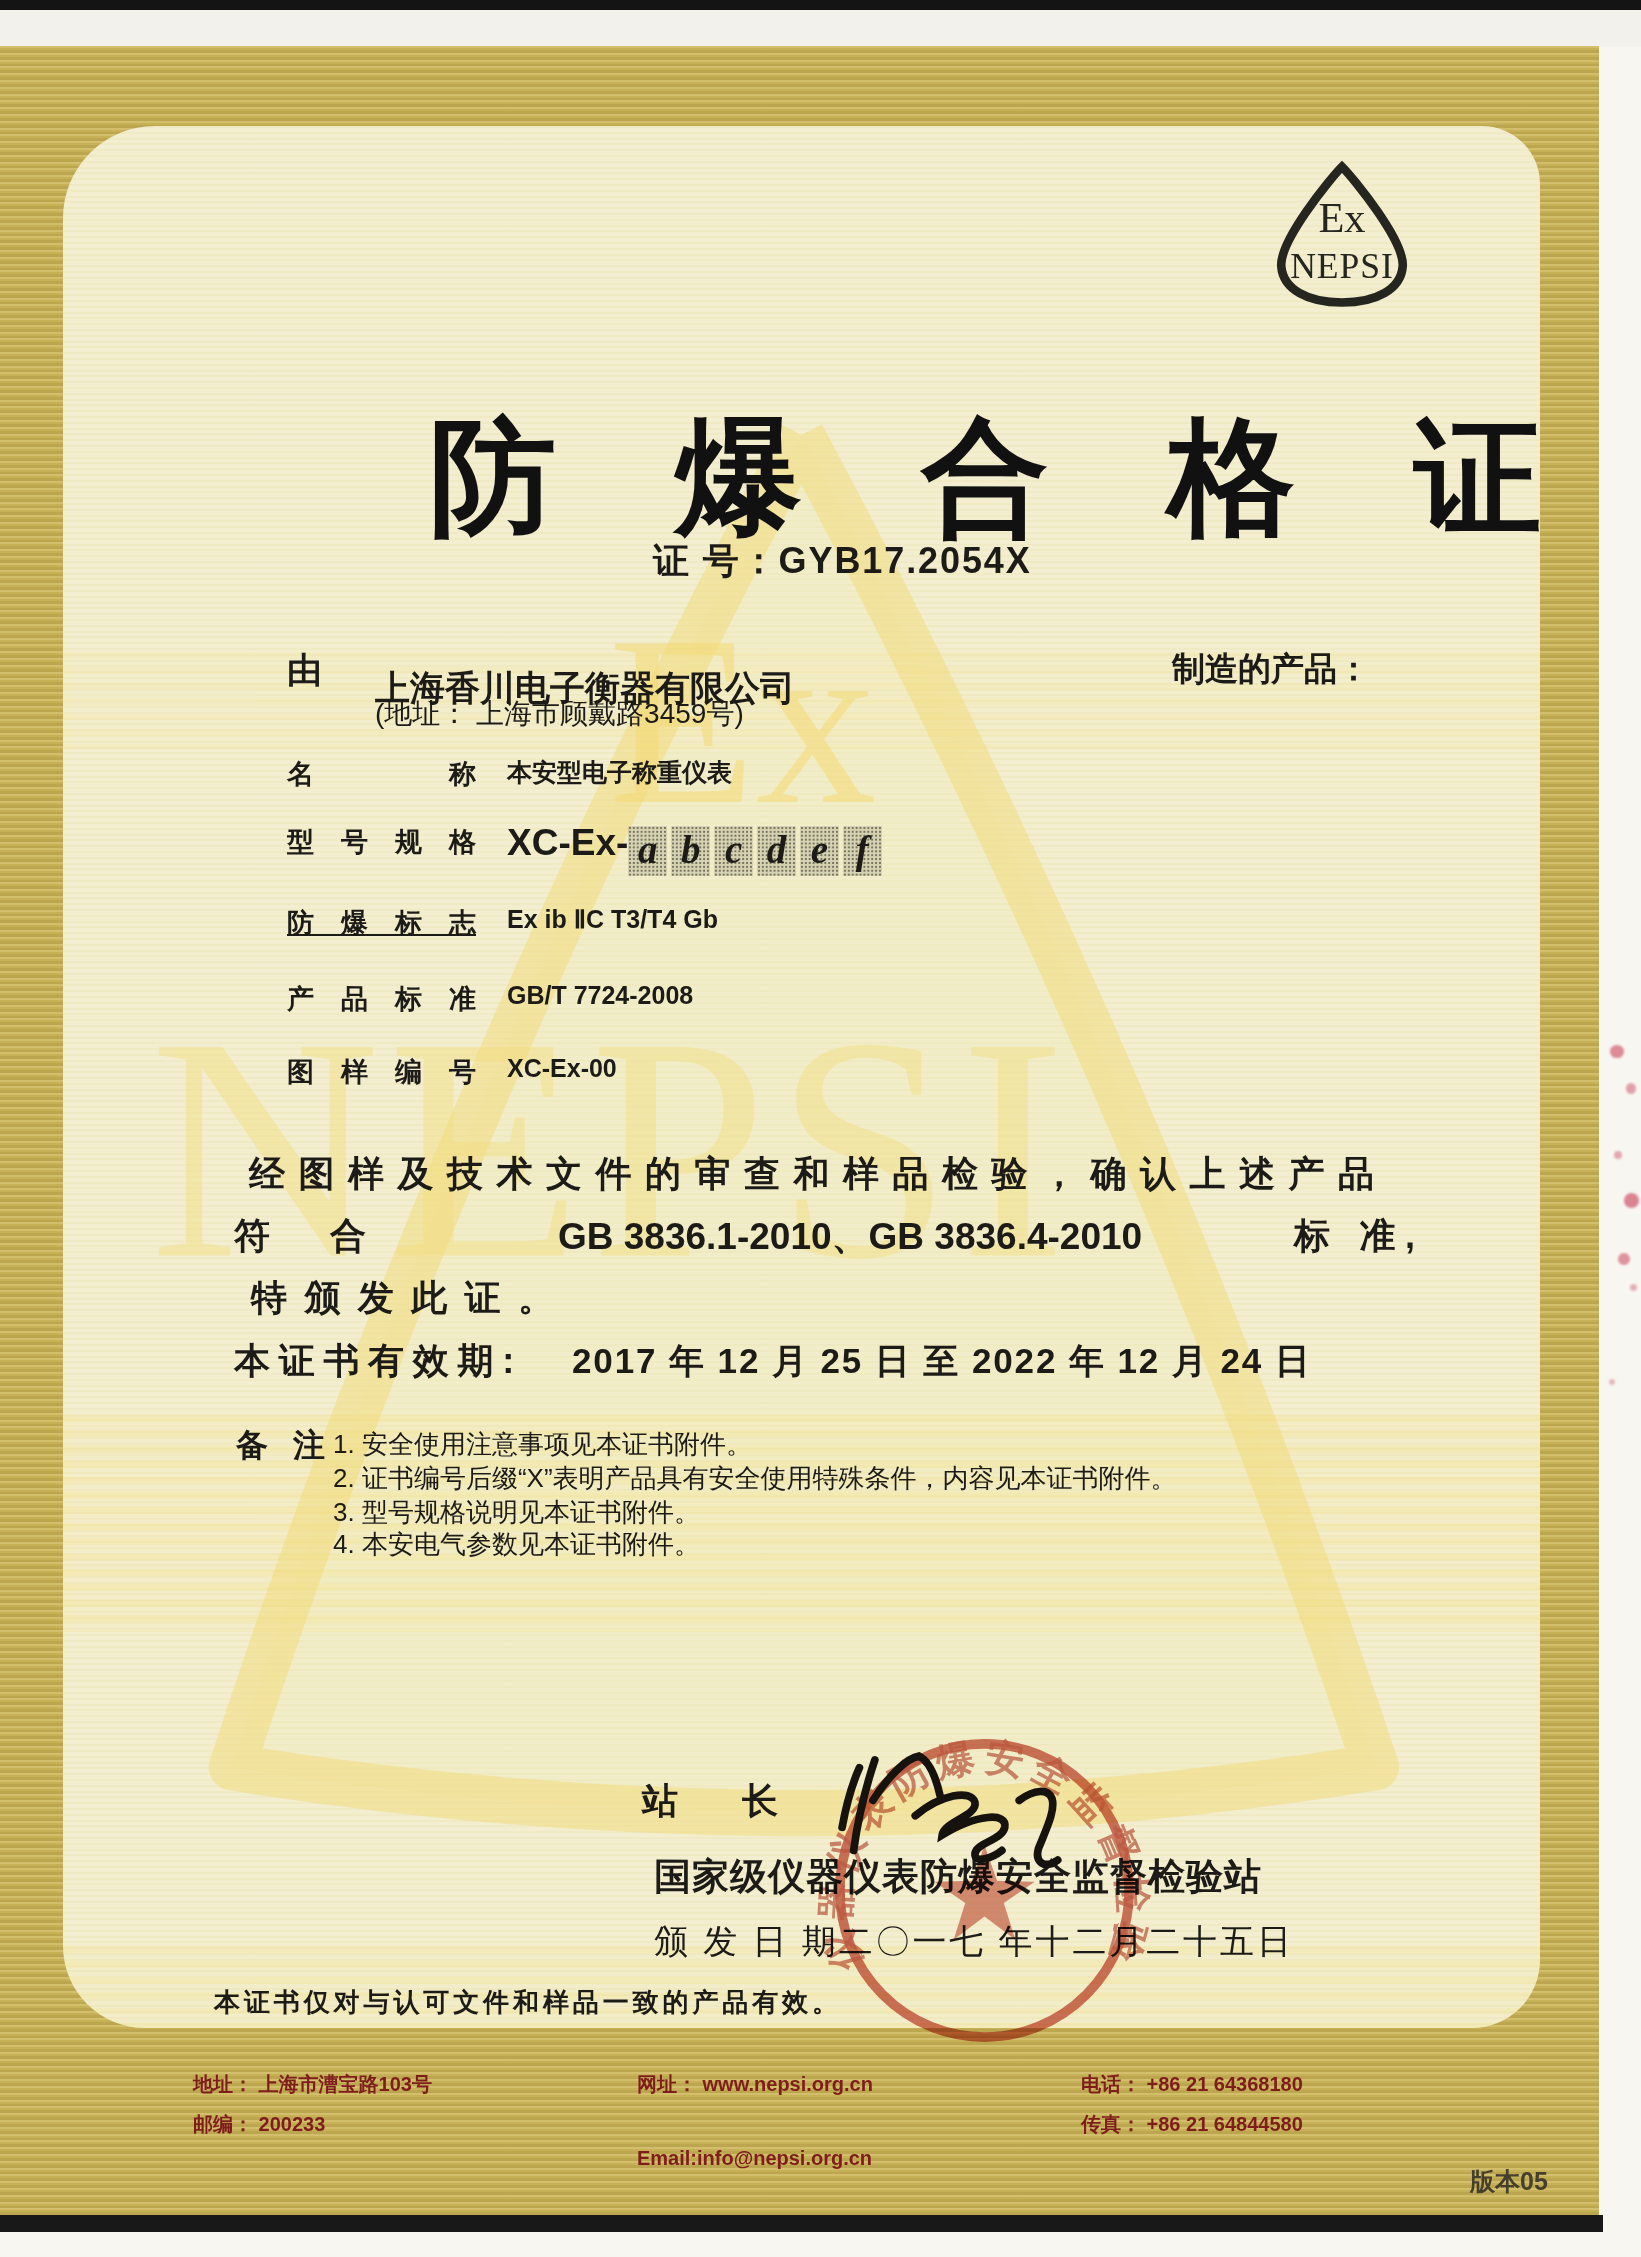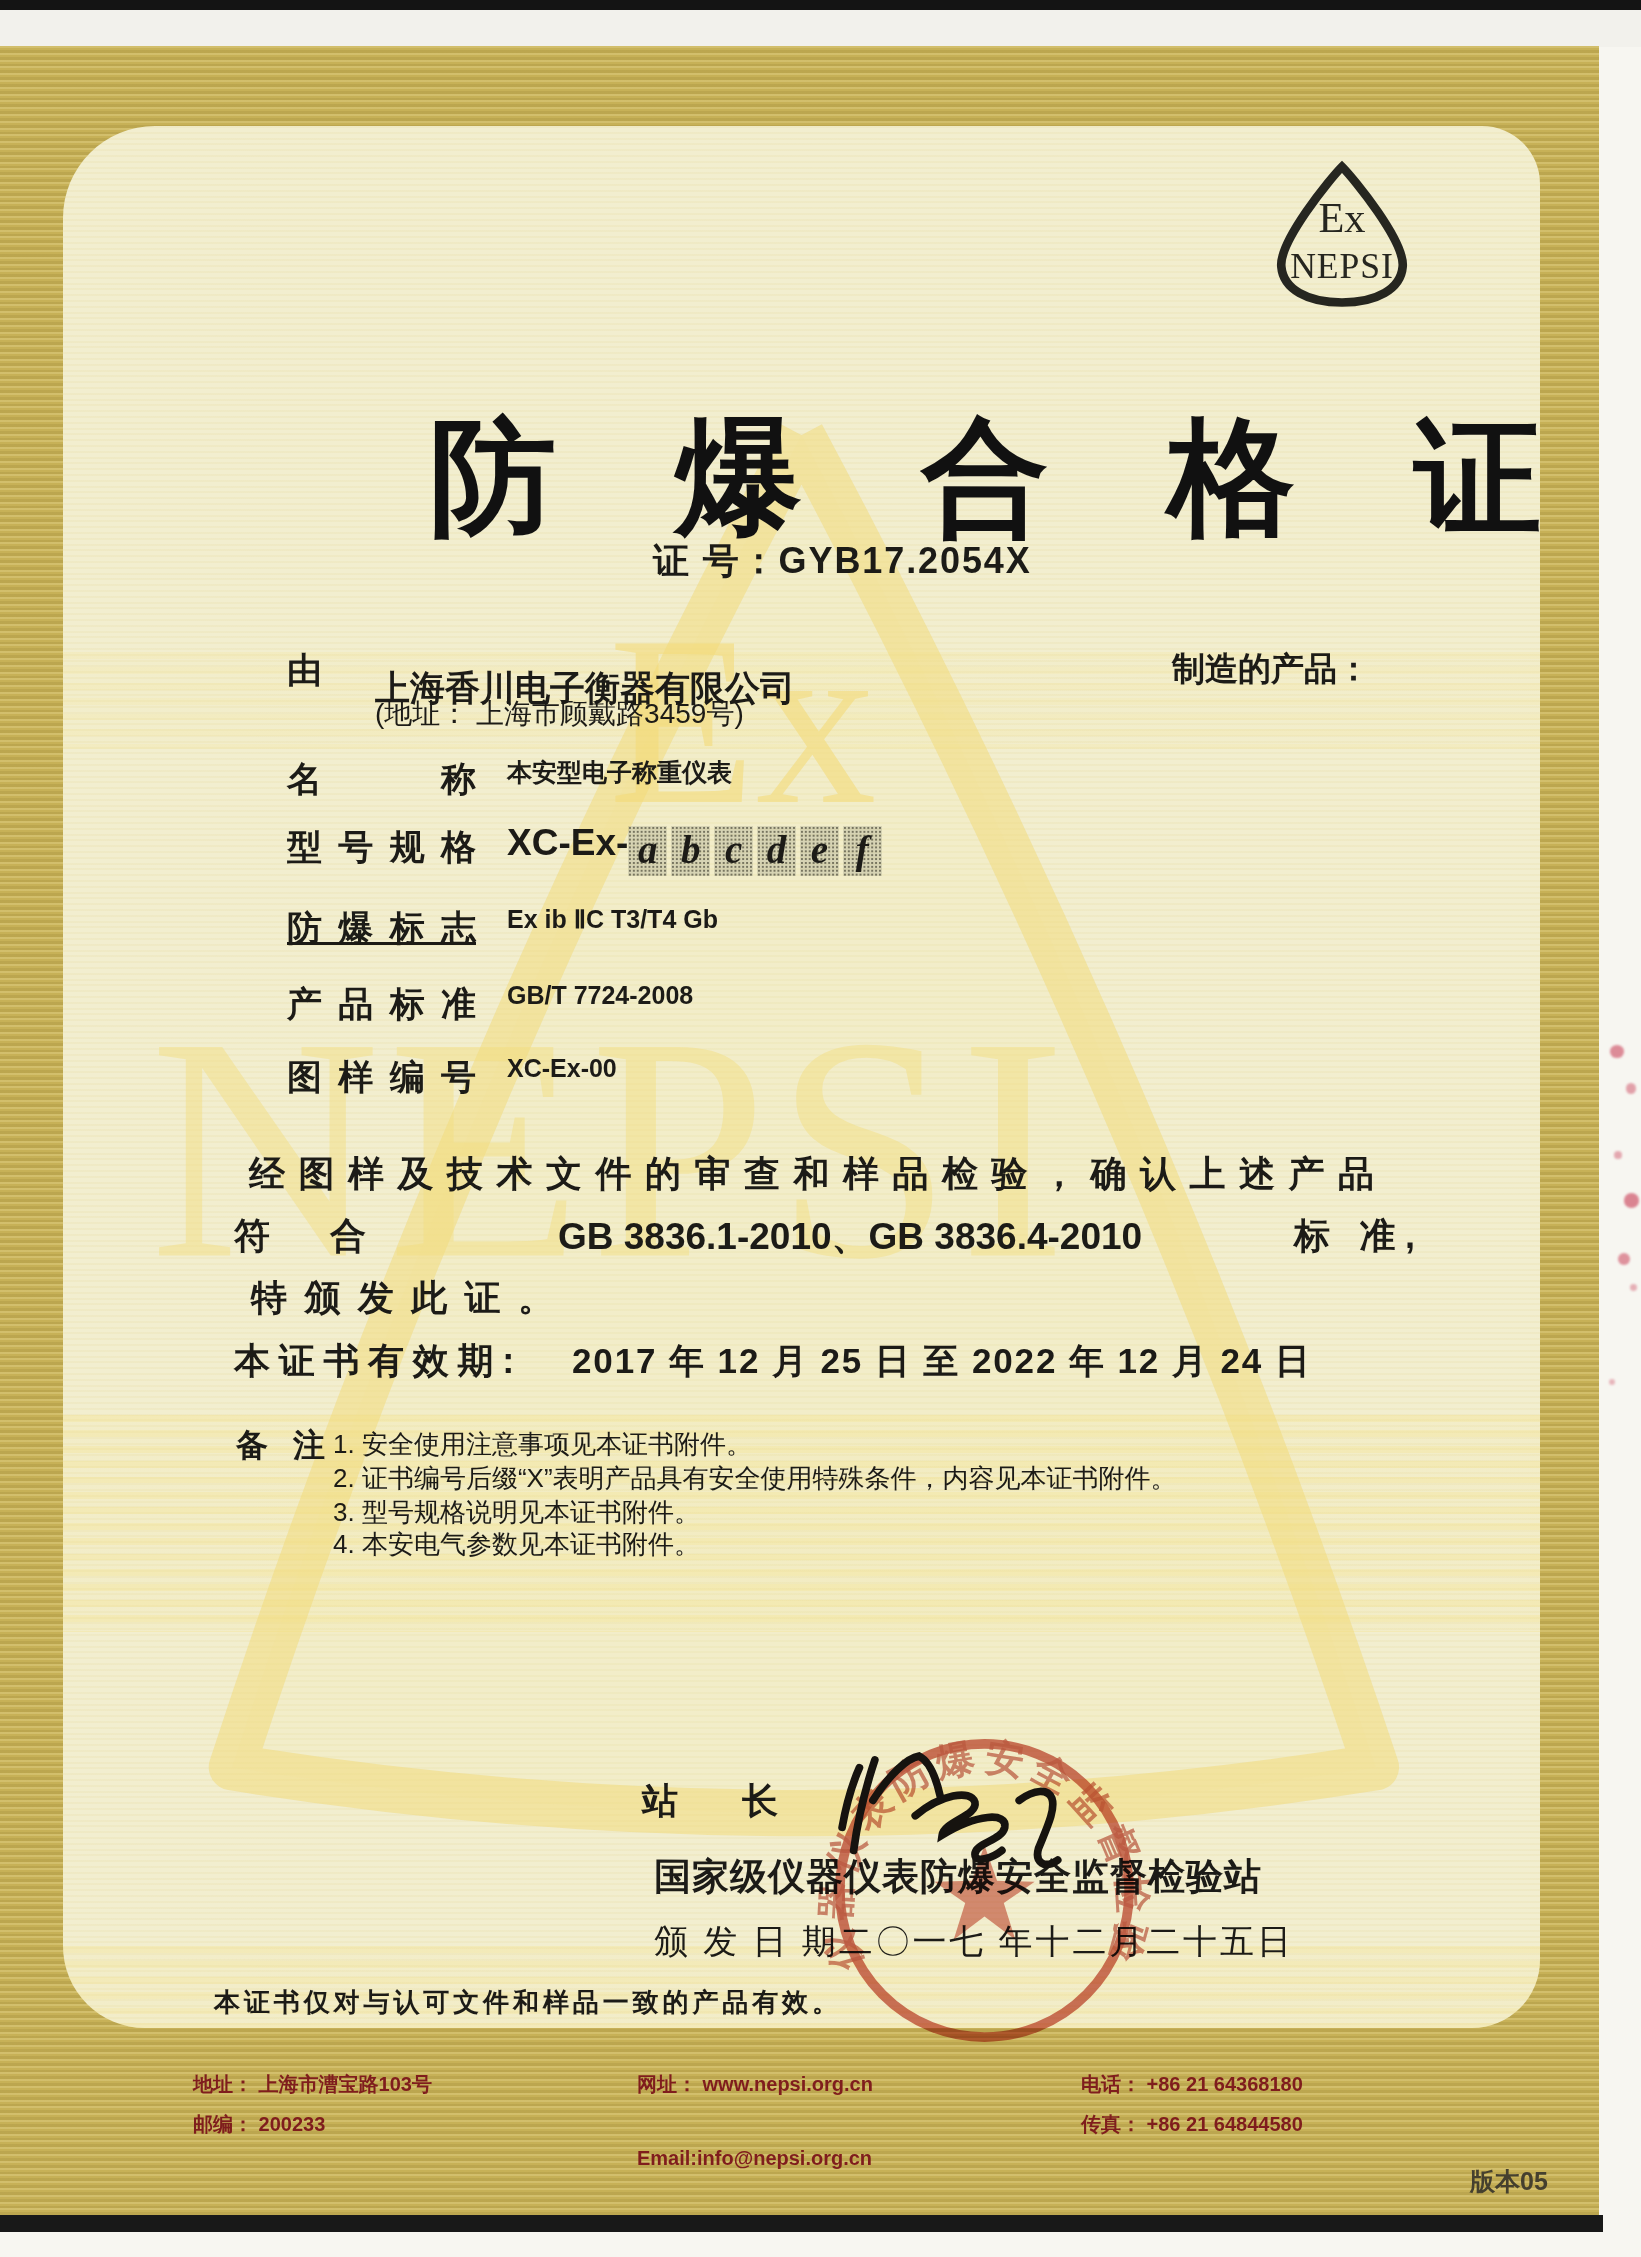--- a/index.html
+++ b/index.html
@@ -20,21 +20,21 @@
          border-radius:92px 58px 68px 82px;overflow:hidden;
          background-image:repeating-linear-gradient(180deg,
            rgba(228,214,150,.18) 0 1.9px, rgba(0,0,0,0) 1.9px 5.8px);}
   .wash{left:0;width:100%;background:repeating-linear-gradient(180deg,
            rgba(247,219,95,.28) 0 6.8px, rgba(247,219,95,.08) 6.8px 15.4px);}
   
   .t{position:absolute;color:#1c1b17;white-space:nowrap;}
   .title{font-size:127px;font-weight:bold;letter-spacing:42px;color:#111;}
   .certno{font-size:36px;font-weight:bold;letter-spacing:1.9px;}
   .flabel{width:189px;text-align:justify;text-align-last:justify;
-          font-size:35px;font-weight:700;}
+          font-size:27px;font-weight:700;}
   .fvalue{font-size:25px;font-weight:700;}
   .stmt{font-size:36px;font-weight:600;}
   .remark{font-size:26px;font-weight:500;}
   .foot{font-size:20px;color:#7f1d1d;font-weight:600;}
   
   .blk{display:inline-block;width:39px;height:50px;margin-right:3.9px;vertical-align:-7.7px;
        text-align:center;line-height:48px;
        background-color:rgba(145,143,125,.28);
        background-image:radial-gradient(#76745f 1.1px, transparent 1.2px);
        background-size:3.9px 3.9px;

